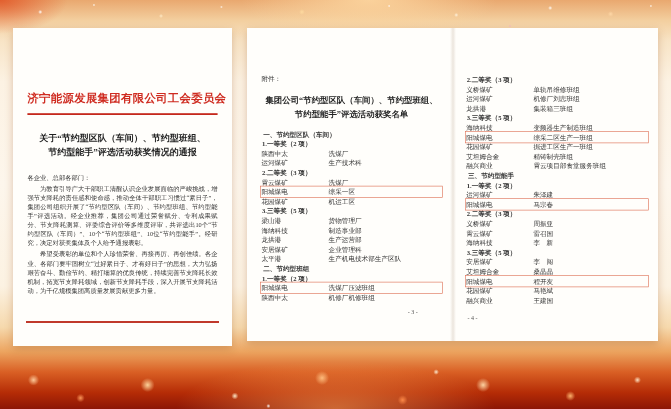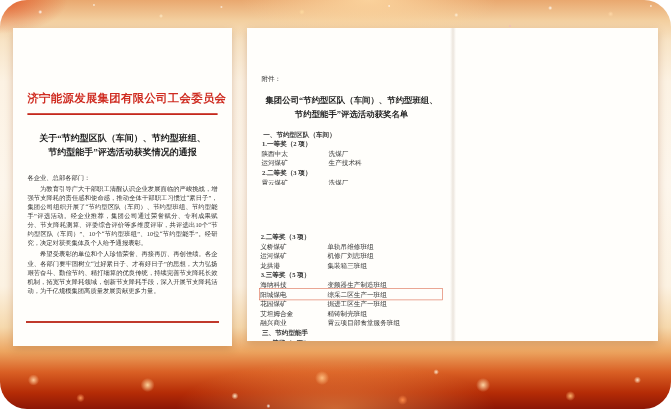--- a/index.html
+++ b/index.html
@@ -2,21 +2,21 @@
 <html><head>
 <meta charset="utf-8">
 <style>
   html,body{margin:0;padding:0;}
   body{width:671px;height:409px;overflow:hidden;font-family:"Liberation Serif","DejaVu Serif",serif;}
   .scene{position:relative;width:671px;height:409px;overflow:hidden;
     background:
       radial-gradient(90px 45px at 0% 0%, rgba(224,70,24,.75), rgba(224,70,24,0) 75%),
       radial-gradient(160px 50px at 55% 0%, rgba(252,214,160,.9), rgba(252,214,160,0) 80%),
       radial-gradient(200px 60px at 50% 100%, rgba(255,170,90,.55), rgba(255,170,90,0) 80%),
-      linear-gradient(180deg,#e9a86f 0%,#f3cf9f 5%,#f8e4c6 10%,#fcf2e3 20%,#fdf6ec 45%,#fcf2e2 70%,#f6d9ad 80%,#eca45f 86%,#d95f24 91%,#b52c06 96%,#8c1606 100%); border-radius: 27px;}
+      linear-gradient(180deg,#e9a86f 0%,#f3cf9f 5%,#f8e4c6 10%,#fcf2e3 20%,#fdf6ec 45%,#fcf2e2 70%,#f6d9ad 80%,#eca45f 86%,#d95f24 91%,#b52c06 96%,#8c1606 100%);}
   .sparkles{position:absolute;left:0;right:0;pointer-events:none;}
   .sparkles.top{top:0;height:34px;
     background-image:
       radial-gradient(3px 3px at 6% 12px, rgba(255,255,255,.95), transparent 70%),
       radial-gradient(2px 2px at 14% 5px, rgba(255,255,255,.9), transparent 70%),
       radial-gradient(3px 3px at 24% 16px, rgba(255,236,200,.9), transparent 70%),
       radial-gradient(2px 2px at 33% 7px, rgba(255,255,255,.85), transparent 70%),
       radial-gradient(4px 4px at 45% 12px, rgba(255,220,160,.9), transparent 70%),
       radial-gradient(2px 2px at 58% 6px, rgba(255,255,255,.9), transparent 70%),
       radial-gradient(3px 3px at 68% 15px, rgba(255,245,225,.9), transparent 70%),
@@ -32,21 +32,21 @@
       radial-gradient(5px 5px at 35% 66px, rgba(255,240,208,.95), transparent 70%),
       radial-gradient(10px 10px at 48% 48px, rgba(255,192,128,.95), transparent 70%),
       radial-gradient(7px 7px at 60% 70px, rgba(255,140,74,.95), transparent 70%),
       radial-gradient(10px 10px at 72% 55px, rgba(255,217,168,.95), transparent 70%),
       radial-gradient(7px 7px at 85% 66px, rgba(255,184,112,.95), transparent 70%),
       radial-gradient(5px 5px at 95% 50px, rgba(255,231,200,.95), transparent 70%),
       radial-gradient(3px 3px at 40% 76px, rgba(255,255,255,.9), transparent 70%),
       radial-gradient(4px 4px at 65% 42px, rgba(255,247,224,.9), transparent 70%);}
   .page{position:absolute;background:#fffefb;box-shadow:0 3px 8px rgba(150,80,30,.3);}
   .page-notice{left:13px;top:28px;width:219px;height:318px;}
-  .page-spread{left:247px;top:28px;width:411px;height:313px;display:flex;flex-direction:column;}
+  .page-spread{left:247px;top:28px;width:411px;height:313px;display:flex;}
   .half{position:relative;width:50%;height:100%;overflow:hidden;}
   .seam{position:absolute;left:calc(50% - 3px);top:0;bottom:0;width:6px;z-index:2;
     background:linear-gradient(90deg, rgba(0,0,0,0) 0%, rgba(120,80,40,.14) 50%, rgba(0,0,0,0) 100%);}
   .content{transform:scale(0.6);transform-origin:0 0;width:166.666%;box-sizing:border-box;}
   .page-notice .content{padding:104px 24px 0 24px;}
   .org-title{color:#cf2b20;font-weight:bold;font-size:19px;text-align:center;letter-spacing:.5px;white-space:nowrap;}
   .red-rule{height:3px;background:#c5281c;margin-top:12px;}
   .doc-title{margin-top:26px;font-weight:bold;font-size:15px;line-height:24px;text-align:center;color:#222;}
   .salutation{margin-top:24px;font-size:10.5px;color:#333;}
   .para{margin:3px 0 0 0;font-size:10.5px;line-height:15.2px;color:#333;text-align:justify;text-indent:2em;}

